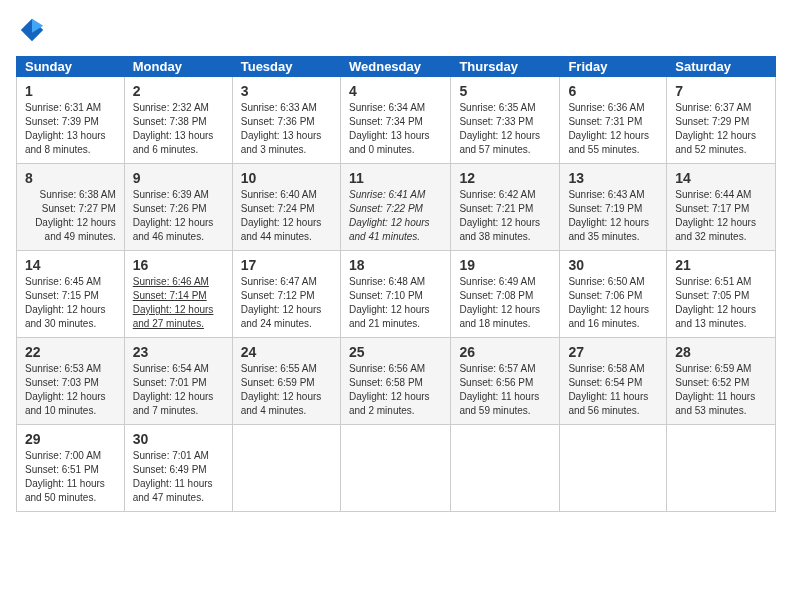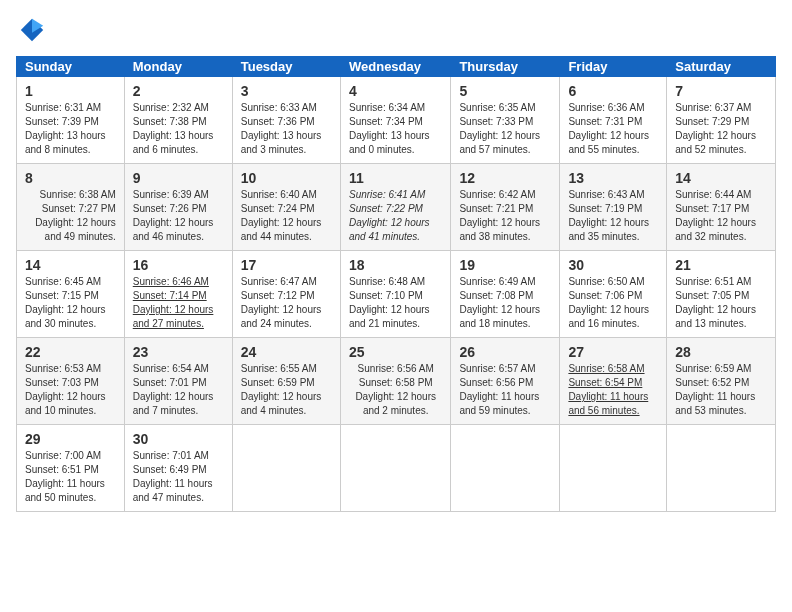--- a/index.html
+++ b/index.html
@@ -291,35 +291,35 @@
         </td>
         <td>
           <span class="day-num">24</span>
           <div class="day-info" style="white-space: pre-line;">Sunrise: 6:55 AM
 Sunset: 6:59 PM
 Daylight: 12 hours
 and 4 minutes.</div>
         </td>
         <td>
           <span class="day-num">25</span>
-          <div class="day-info" style="white-space: pre-line; text-align: center;">Sunrise: 6:56 AM
+          <div class="day-info" style="white-space: pre-line;">Sunrise: 6:56 AM
 Sunset: 6:58 PM
 Daylight: 12 hours
 and 2 minutes.</div>
         </td>
         <td>
           <span class="day-num">26</span>
           <div class="day-info" style="white-space: pre-line;">Sunrise: 6:57 AM
 Sunset: 6:56 PM
 Daylight: 11 hours
 and 59 minutes.</div>
         </td>
         <td>
           <span class="day-num">27</span>
-          <div class="day-info" style="white-space: pre-line; text-decoration: underline;">Sunrise: 6:58 AM
+          <div class="day-info" style="white-space: pre-line;">Sunrise: 6:58 AM
 Sunset: 6:54 PM
 Daylight: 11 hours
 and 56 minutes.</div>
         </td>
         <td>
           <span class="day-num">28</span>
           <div class="day-info" style="white-space: pre-line;">Sunrise: 6:59 AM
 Sunset: 6:52 PM
 Daylight: 11 hours
 and 53 minutes.</div>

